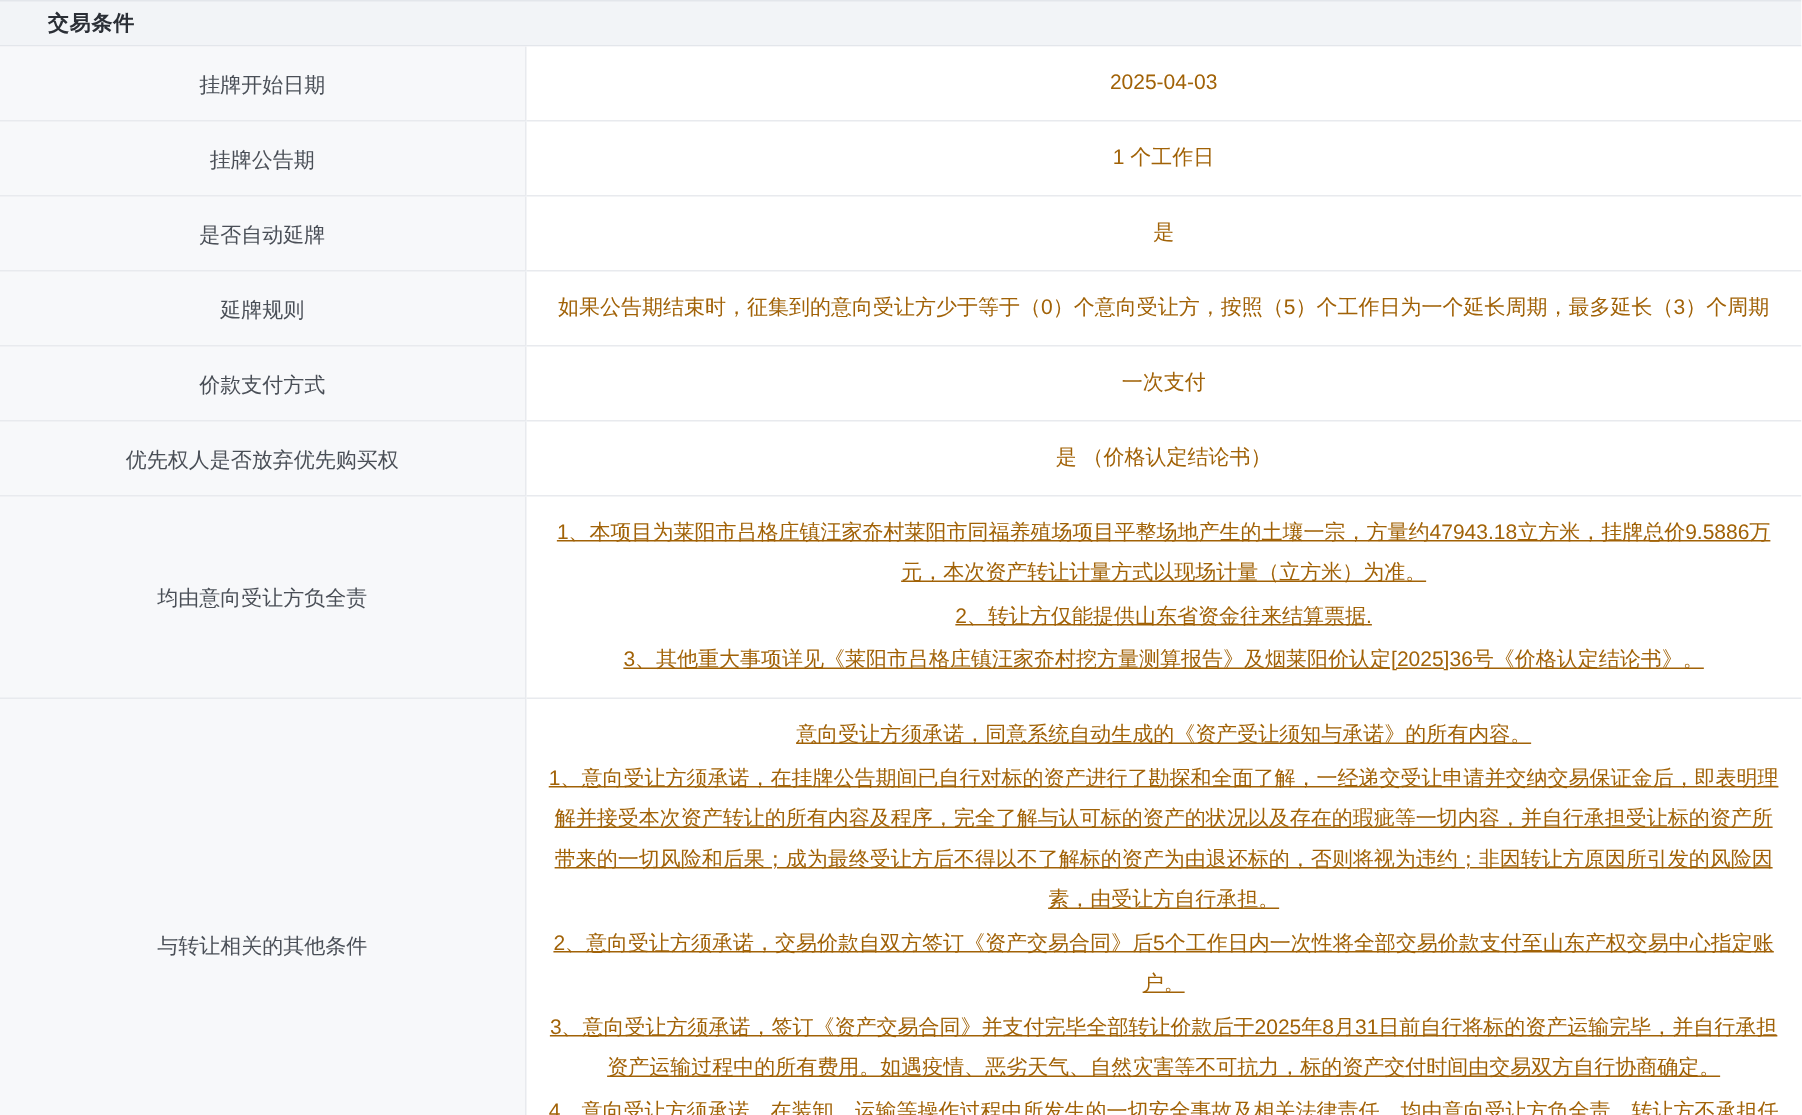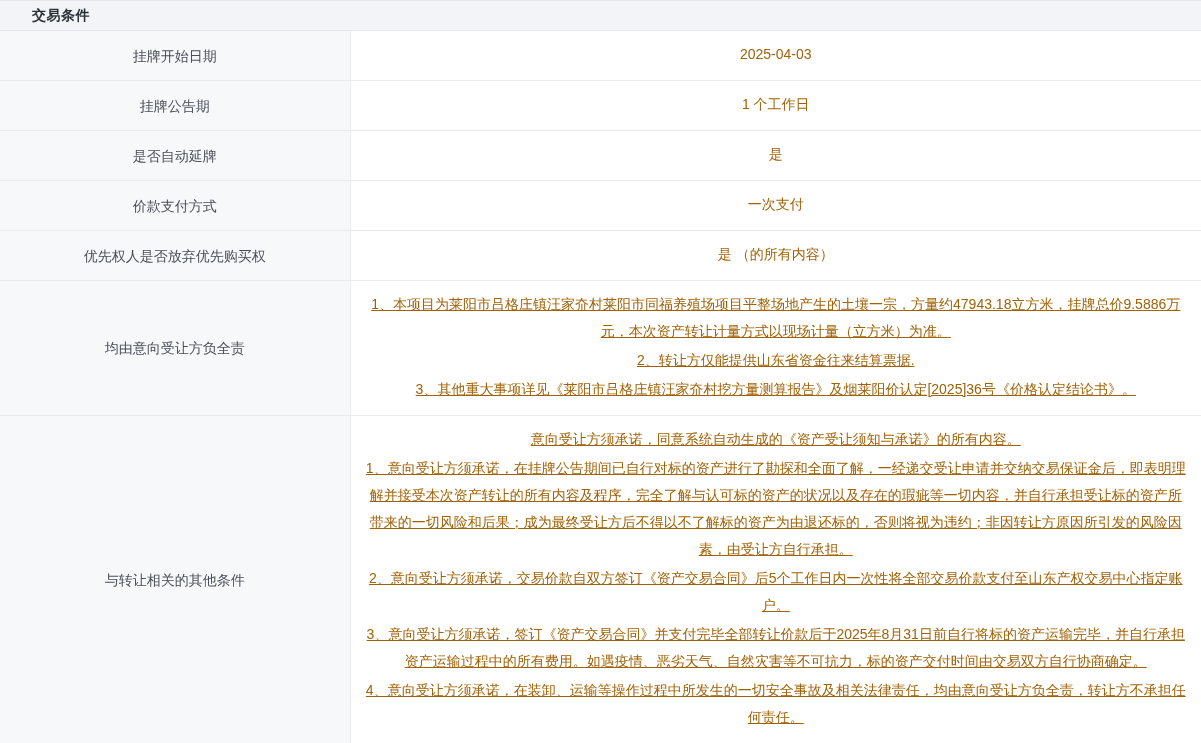--- a/index.html
+++ b/index.html
@@ -98,29 +98,35 @@
           <p class="para">1 个工作日</p>
         </td>
       </tr>
       <tr>
         <td class="label">是否自动延牌</td>
         <td class="value">
           <p class="para">是</p>
         </td>
       </tr>
       <tr>
+        <td class="label">延牌规则</td>
+        <td class="value">
+          <p class="para">如果公告期结束时，征集到的意向受让方少于等于（0）个意向受让方，按照（5）个工作日为一个延长周期，最多延长（3）个周期</p>
+        </td>
+      </tr>
+      <tr>
         <td class="label">价款支付方式</td>
         <td class="value">
           <p class="para">一次支付</p>
         </td>
       </tr>
       <tr>
         <td class="label">优先权人是否放弃优先购买权</td>
         <td class="value">
-          <p class="para">是 （的所有内容）</p>
+          <p class="para">是 （价格认定结论书）</p>
         </td>
       </tr>
       <tr>
         <td class="label tall-label">均由意向受让方负全责</td>
         <td class="value top">
           <p class="para">1、本项目为莱阳市吕格庄镇汪家夼村莱阳市同福养殖场项目平整场地产生的土壤一宗，方量约47943.18立方米，挂牌总价9.5886万元，本次资产转让计量方式以现场计量（立方米）为准。</p>
           <p class="para">2、转让方仅能提供山东省资金往来结算票据.</p>
           <p class="para">3、其他重大事项详见《莱阳市吕格庄镇汪家夼村挖方量测算报告》及烟莱阳价认定[2025]36号《价格认定结论书》。</p>
         </td>
       </tr>

